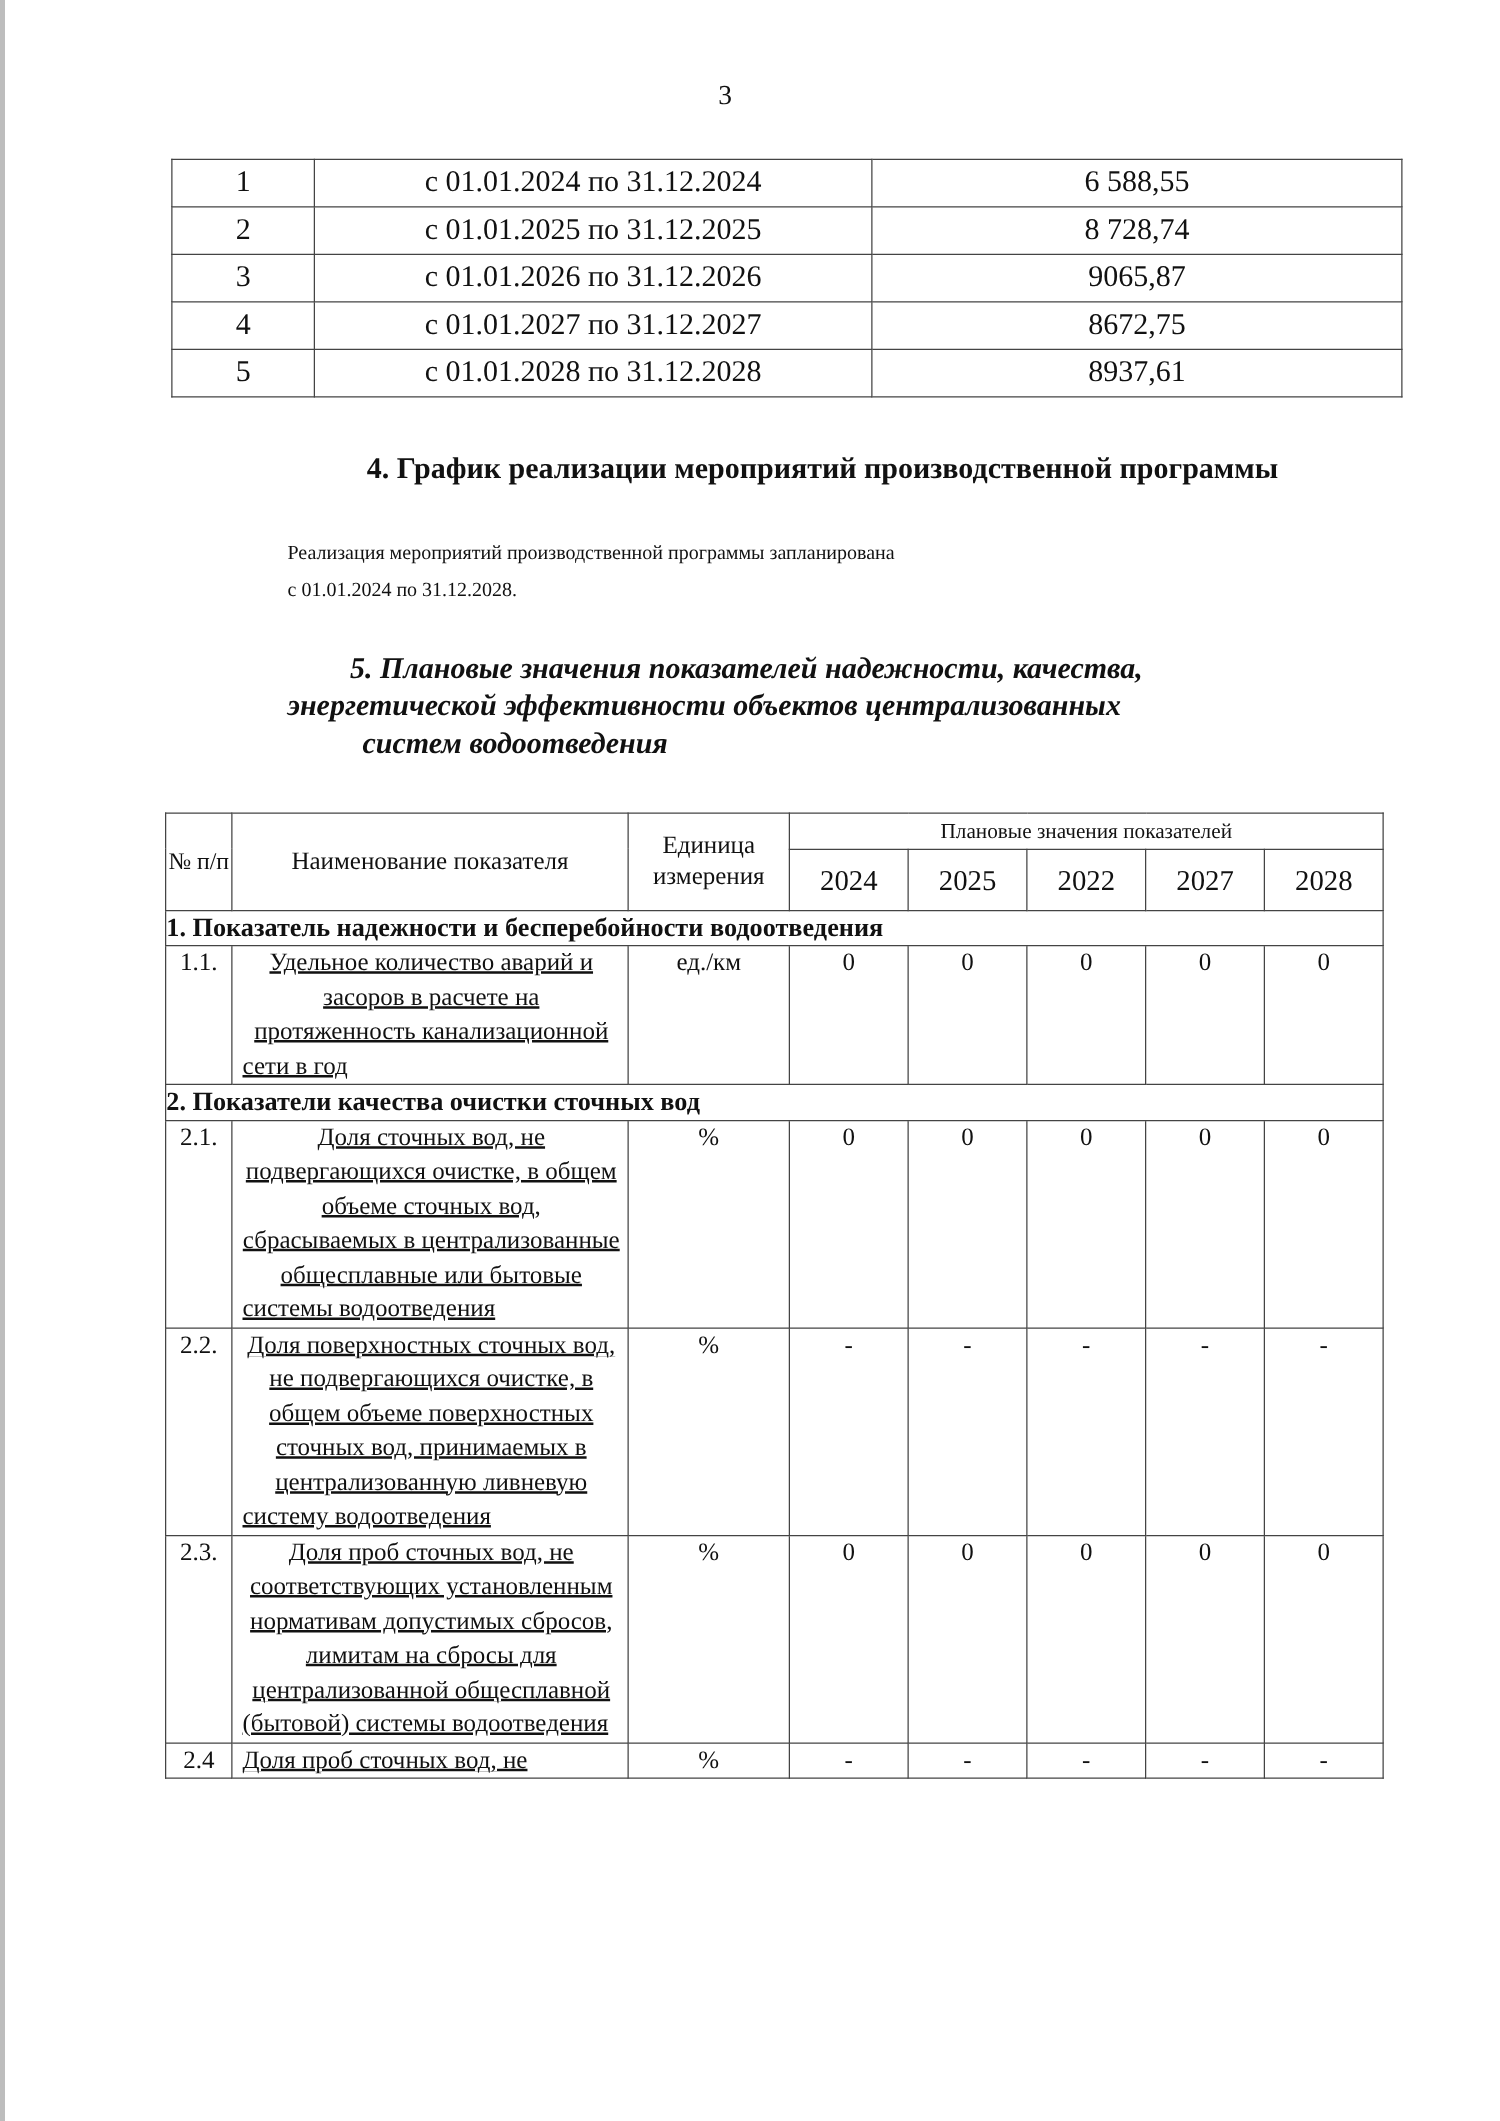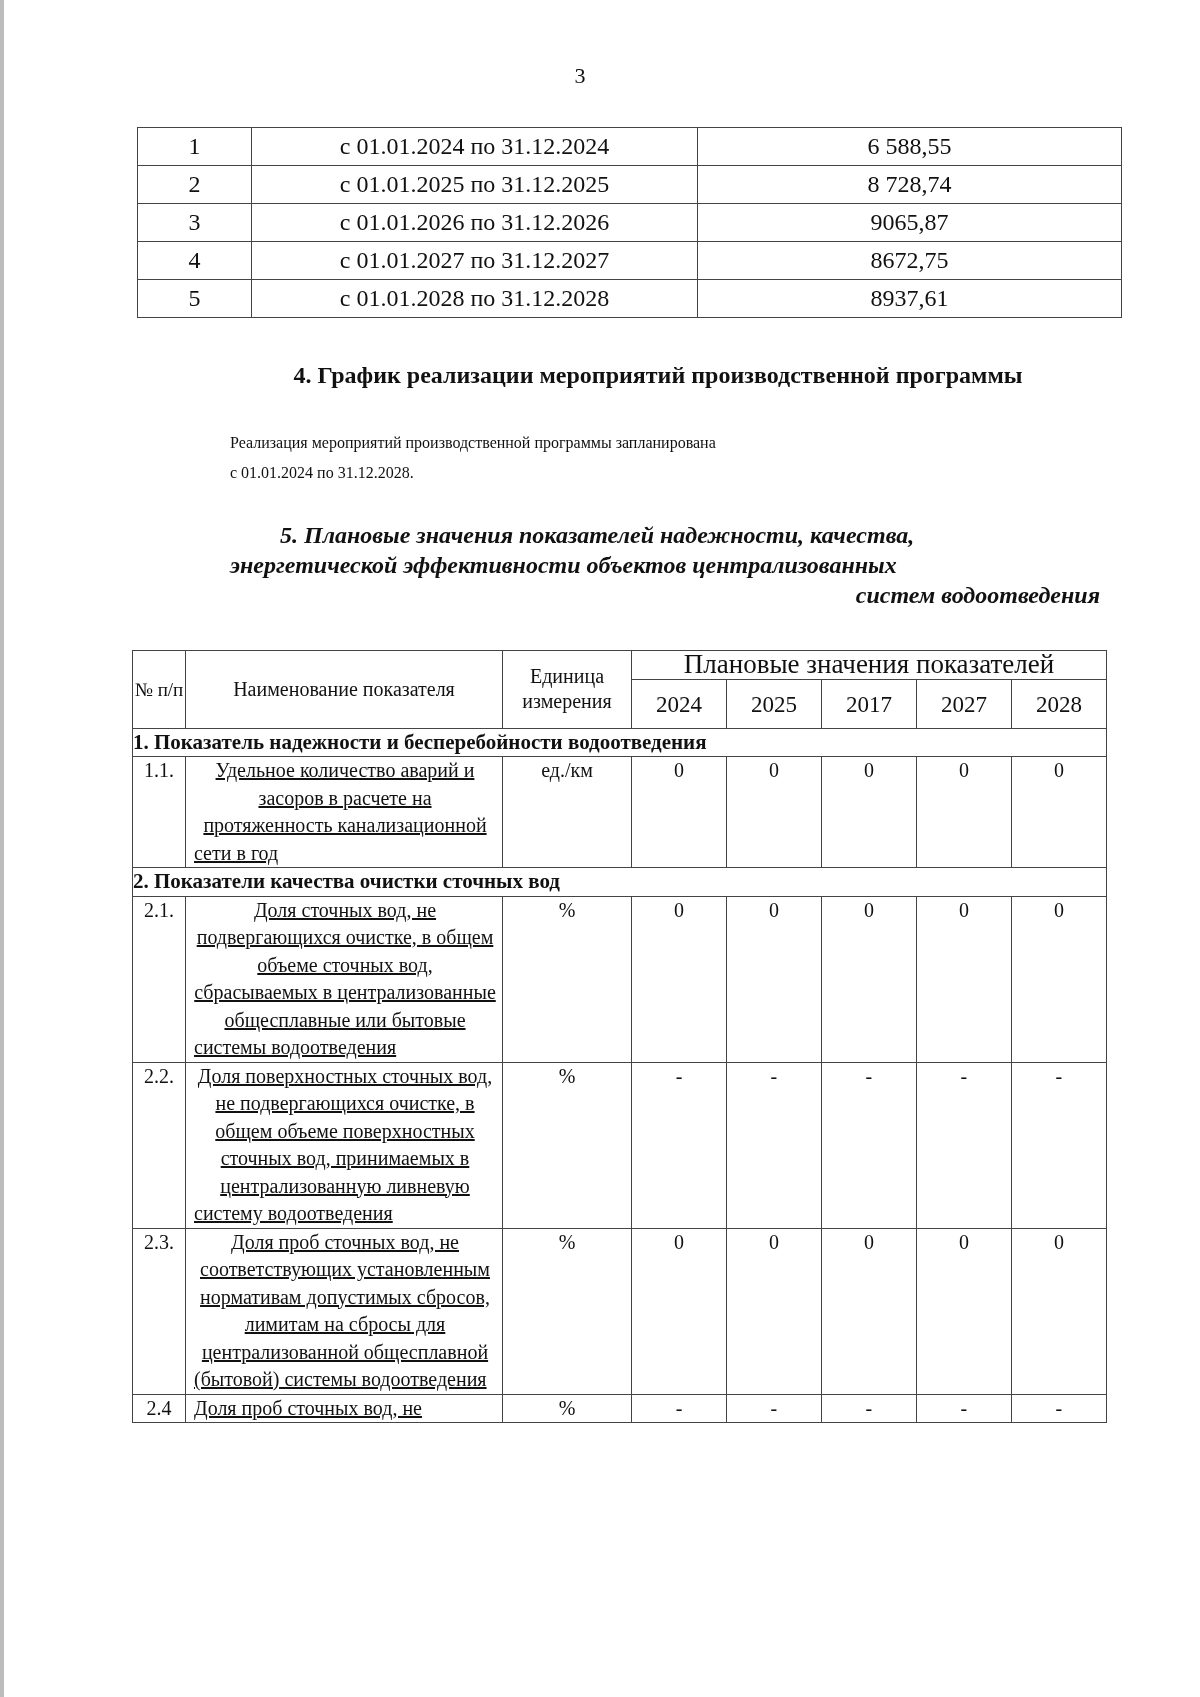--- a/index.html
+++ b/index.html
@@ -8,21 +8,21 @@
   .edge{position:absolute;left:0;top:0;width:4px;height:1697px;background:#bdbdbd;}
   .pagenum{position:absolute;top:63px;left:0;width:1160px;text-align:center;font-size:22px;}
   table{border-collapse:collapse;position:absolute;}
   td,th{border:1.6px solid #444;padding:0;font-weight:normal;}
   #t1{left:137px;top:127px;width:985px;font-size:24px;}
   #t1 td{height:37px;text-align:center;vertical-align:middle;}
   .h4{position:absolute;left:0;width:1200px;top:362px;text-align:center;font-size:24px;font-weight:bold;padding-left:116px;box-sizing:border-box;}
   .p4{position:absolute;left:230px;width:870px;top:428px;text-align:left;font-size:16px;line-height:30px;}
   .h5{position:absolute;left:230px;width:870px;top:520px;font-size:24px;font-weight:bold;line-height:30px;font-style:italic;}
   .h5 .l1{display:block;padding-left:50px;}
-  .h5 .l3{display:block;text-align:right;padding-left:60px;}
+  .h5 .l3{display:block;text-align:left;padding-left:60px;}
   #t2{left:132px;top:650px;width:975px;font-size:20px;line-height:27.5px;}
   #t2 td{vertical-align:top;text-align:center;}
   #t2 .hdr td{vertical-align:middle;text-align:center;}
   #t2 .yr{font-size:23px;height:46px;vertical-align:top;padding-top:2px;}
   #t2 .sec td{text-align:left;font-weight:bold;font-size:21px;height:26px;vertical-align:middle;}
   .num{text-align:center;width:52px;font-size:20px;margin-top:48px;}
   .name{text-align:justify;text-align-last:left;padding:0 6px 0 8px;width:302px;text-decoration:underline;}
   .unit{text-align:center;width:128px;}
   .val{text-align:center;}
 </style>
@@ -73,26 +73,26 @@
   <span>энергетической эффективности объектов централизованных</span>
   <span class="l3">систем водоотведения</span>
 </div>
 
 <table id="t2">
   <tbody>
       <tr class="hdr">
     <td rowspan="2" class="num" style="font-size:19px;line-height:25px">№ п/п</td>
     <td rowspan="2" class="unit" style="width:302px;font-size:20px">Наименование показателя</td>
     <td rowspan="2" class="unit" style="font-size:20px;line-height:25px">Единица измерения</td>
-    <td colspan="5" style="font-size:27px;height:25px">Плановые значения показателей</td>
+    <td colspan="5" style="font-size:17px;height:25px">Плановые значения показателей</td>
   </tr>
   <tr class="hdr">
     <td class="yr">2024</td>
     <td class="yr">2025</td>
-    <td class="yr">2017</td>
+    <td class="yr">2022</td>
     <td class="yr">2027</td>
     <td class="yr">2028</td>
   </tr>
 
   <tr class="sec">
     <td colspan="8">1. Показатель надежности и бесперебойности водоотведения</td>
   </tr>
   <tr>
     <td class="num">1.1.</td>
     <td class="name">Удельное количество аварий и засоров в расчете на протяженность канализационной сети в год</td>

